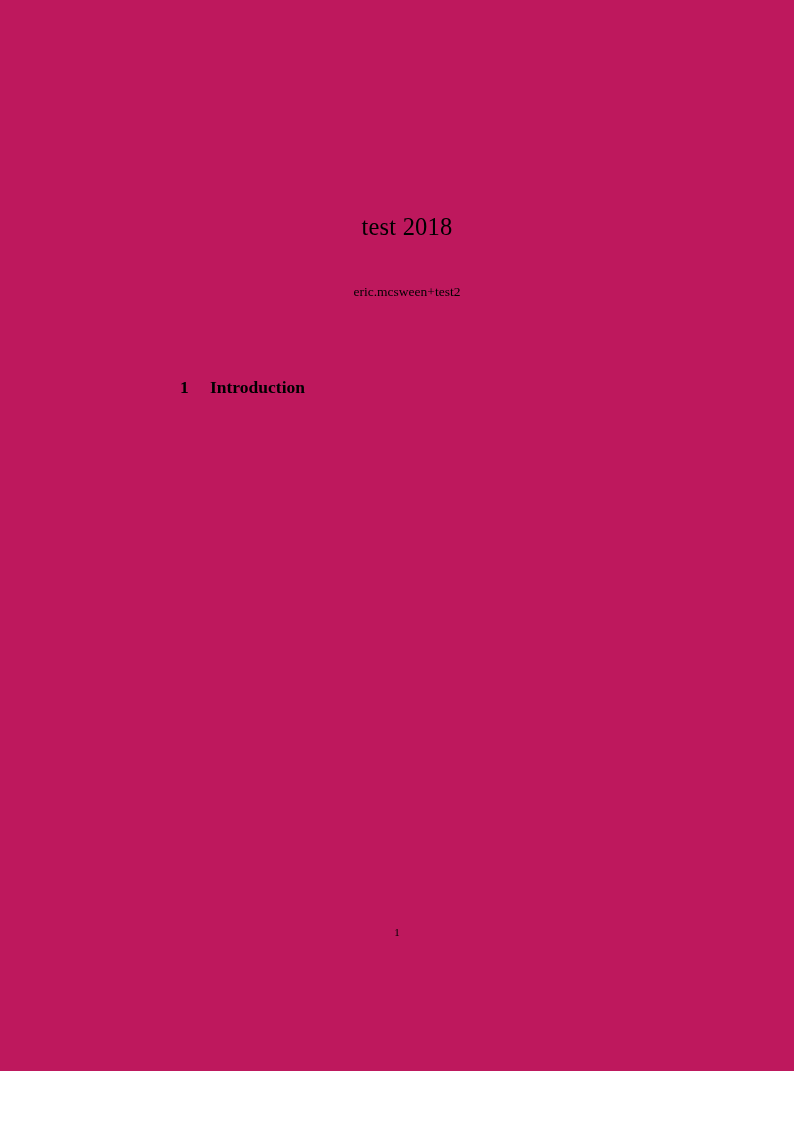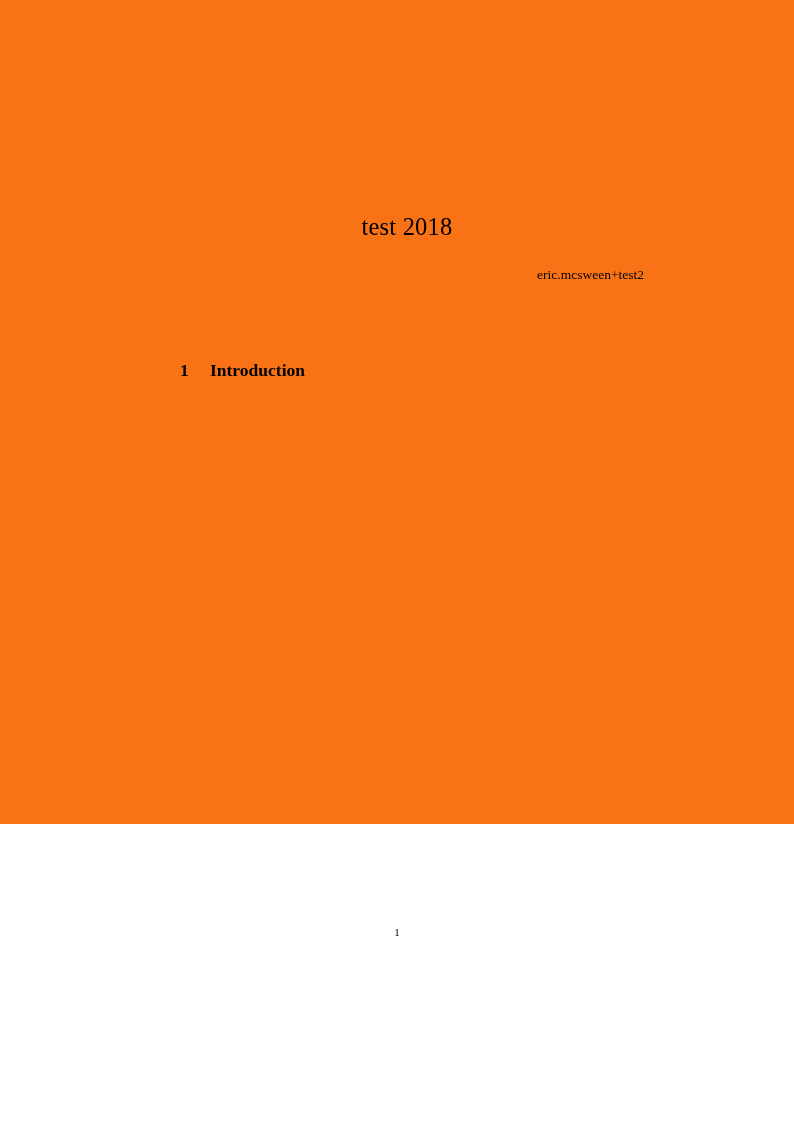--- a/index.html
+++ b/index.html
@@ -13,41 +13,41 @@
     position: relative;
     font-family: "Liberation Serif", "DejaVu Serif", serif;
     color: #000000;
     overflow: hidden;
   }
   .page {
     position: absolute;
     left: 0;
     top: 0;
     width: 794px;
-    height: 824px;
-    background: #f97316;
+    height: 1071px;
+    background: #be185d;
   }
   .content {
     position: absolute;
     left: 170px;
     top: 0;
     width: 474px;
   }
   .doc-title {
     text-align: center;
     font-size: 24.5px;
     line-height: 1.2;
     margin-top: 212px;
     font-weight: normal;
     letter-spacing: 0.2px;
   }
   .doc-author {
-    text-align: right;
+    text-align: center;
     font-size: 13.5px;
-    margin-top: 26px;
+    margin-top: 43px;
     line-height: 1.2;
   }
   .doc-date {
     text-align: center;
     font-size: 13.5px;
     margin-top: 17px;
     line-height: 1.2;
   }
   .section-heading {
     margin-top: 40px;

